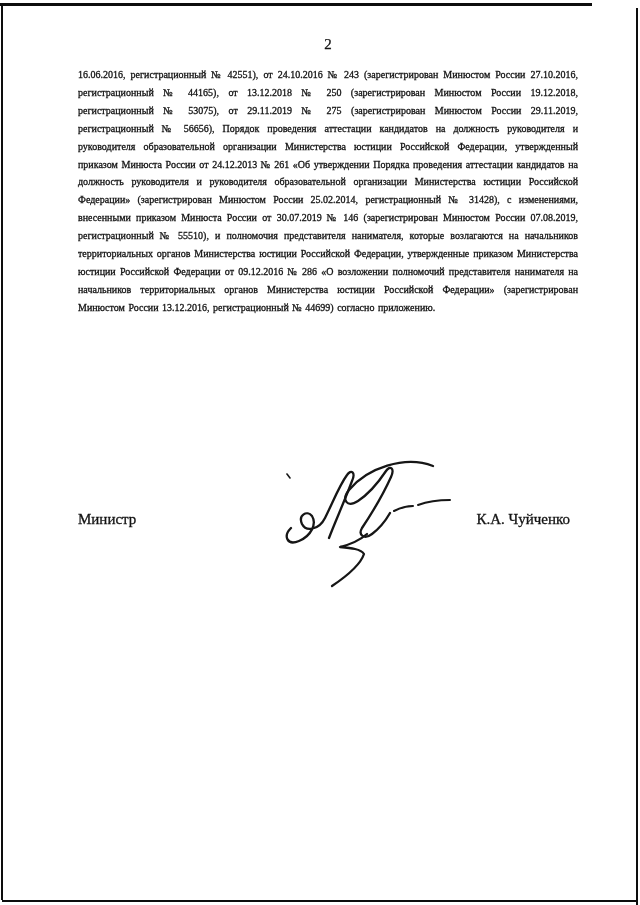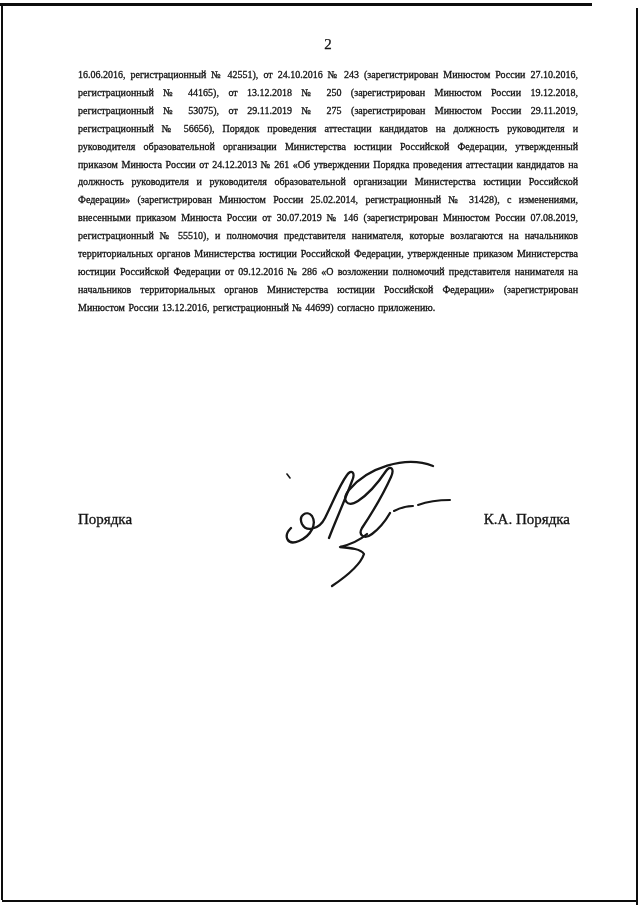--- a/index.html
+++ b/index.html
@@ -84,21 +84,21 @@
 
   <div class="edge edge-top"></div>
   <div class="edge edge-left"></div>
   <div class="edge edge-right"></div>
   <div class="edge edge-bottom"></div>
 
   <div class="page-number">2</div>
 
   <div class="body-text">16.06.2016, регистрационный № 42551), от 24.10.2016 № 243 (зарегистрирован Минюстом России 27.10.2016, регистрационный № 44165), от 13.12.2018 № 250 (зарегистрирован Минюстом России 19.12.2018, регистрационный № 53075), от 29.11.2019 № 275 (зарегистрирован Минюстом России 29.11.2019, регистрационный № 56656), Порядок проведения аттестации кандидатов на должность руководителя и руководителя образовательной организации Министерства юстиции Российской Федерации, утвержденный приказом Минюста России от 24.12.2013 № 261 «Об утверждении Порядка проведения аттестации кандидатов на должность руководителя и руководителя образовательной организации Министерства юстиции Российской Федерации» (зарегистрирован Минюстом России 25.02.2014, регистрационный № 31428), с изменениями, внесенными приказом Минюста России от 30.07.2019 № 146 (зарегистрирован Минюстом России 07.08.2019, регистрационный № 55510), и полномочия представителя нанимателя, которые возлагаются на начальников территориальных органов Министерства юстиции Российской Федерации, утвержденные приказом Министерства юстиции Российской Федерации от 09.12.2016 № 286 «О возложении полномочий представителя нанимателя на начальников территориальных органов Министерства юстиции Российской Федерации» (зарегистрирован Минюстом России 13.12.2016, регистрационный № 44699) согласно приложению.</div>
 
-  <div class="sig-title">Порядка</div>
+  <div class="sig-title">Министр</div>
 
   <svg class="sig-svg" viewBox="0 0 176 132" aria-hidden="true">
 
     <path d="M 6,16 L 9,20" stroke-width="1.6"></path>
 
     <path d="M 10,70
              C 2,78 6,88 18,83
              C 30,78 36,66 31,58
              C 26,52 17,57 21,66
              C 25,74 38,72 44,60
@@ -118,15 +118,15 @@
     <path d="M 86,76
              C 78,83 67,87 59,89
              C 70,90 80,91 83,96
              C 79,108 63,120 51,128" stroke-width="2.3"></path>
 
     <path d="M 113,53 C 119,50 126,48 132,48" stroke-width="2"></path>
 
     <path d="M 137,47 C 148,43 160,42 169,42" stroke-width="2"></path>
   </svg>
 
-  <div class="sig-name">К.А. Порядка</div>
+  <div class="sig-name">К.А. Чуйченко</div>
 
 </div>
 
 </body></html>

